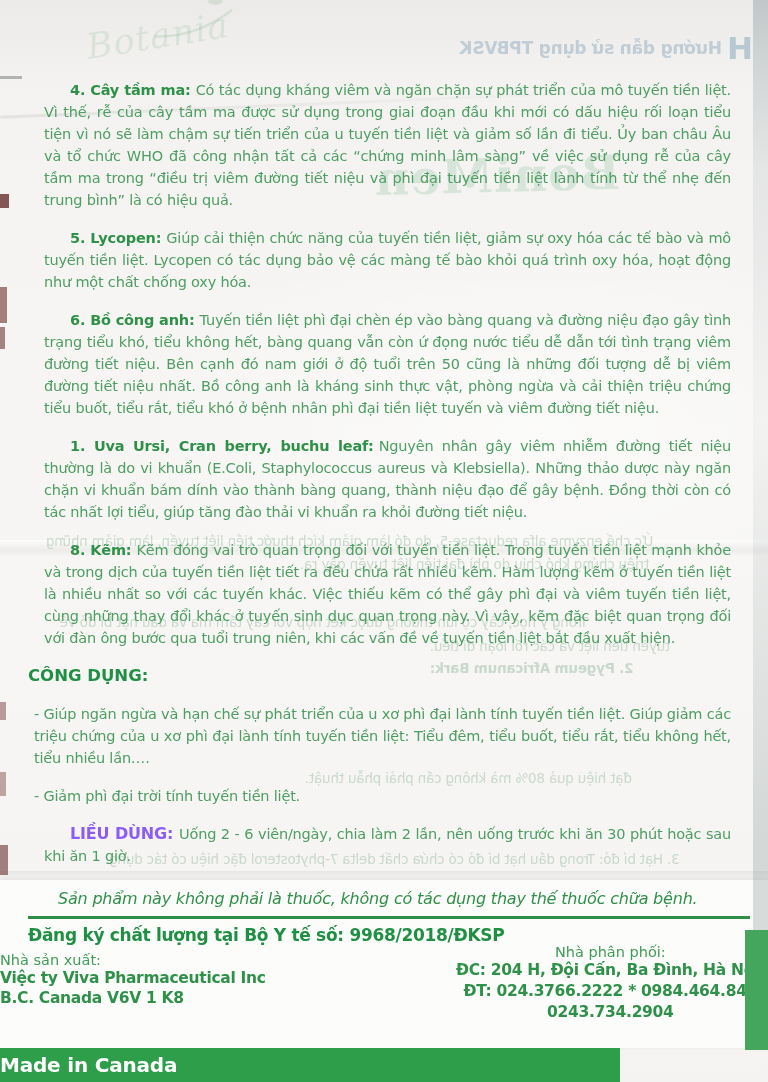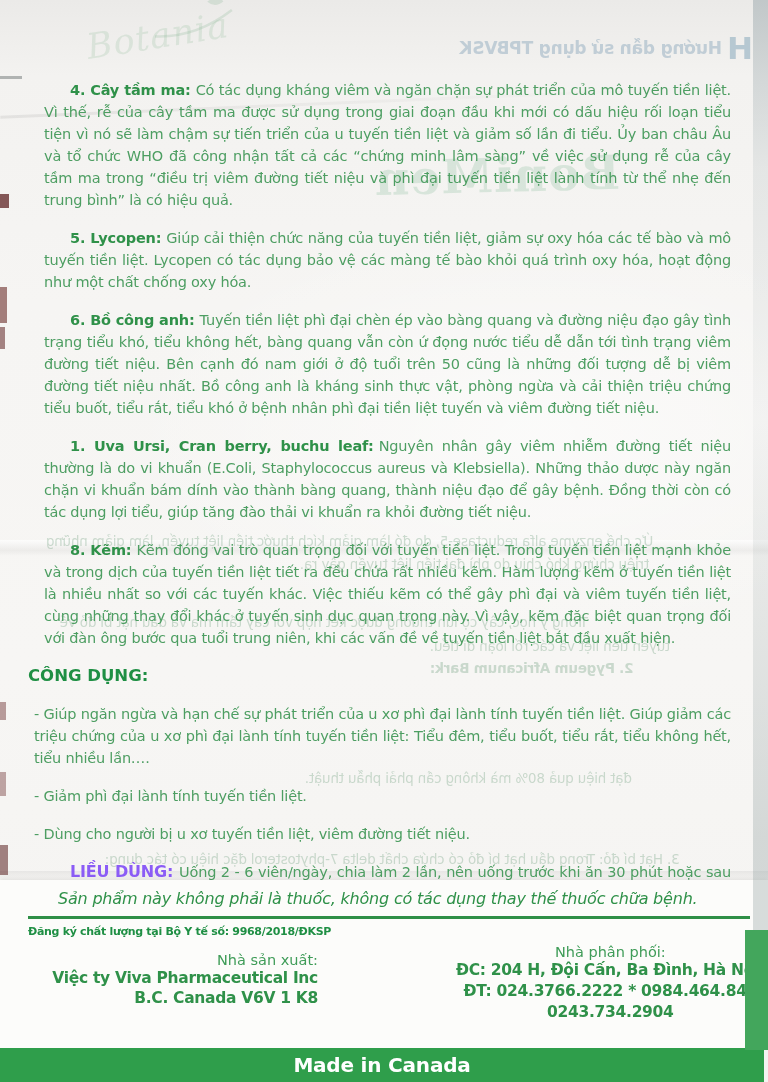--- a/index.html
+++ b/index.html
@@ -58,30 +58,30 @@
   p.bullet{margin-left:6px;}
   p.inline-sec{margin-top:12px;text-indent:26px;}
   p.inline-sec b{color:#8b5cf6;font-size:16px;margin-right:6px;}
   p.dose-note{text-indent:18px;}
   
   .footer-box{position:absolute;left:0;top:880px;width:768px;height:168px;
       background:#fcfcfa;box-shadow:0 -1px 4px rgba(0,0,0,.09);}
   .disclaimer{position:absolute;top:9px;left:58px;font-style:italic;font-size:16px;
       color:#2f9149;letter-spacing:-.2px;}
   .rule{position:absolute;top:36px;left:28px;width:722px;height:3px;background:#2e8f46;}
-  .registration{position:absolute;top:45px;left:28px;font-weight:bold;font-size:11px;
+  .registration{position:absolute;top:45px;left:28px;font-weight:bold;font-size:17px;
       color:#1f8f44;letter-spacing:-.3px;}
   .col-label{font-size:14.5px;color:#3f9c58;}
   .col-line{font-weight:bold;font-size:15.5px;line-height:20px;color:#2f9149;letter-spacing:-.3px;}
-  .mfr{position:absolute;top:72px;left:0;width:318px;text-align:right;}
+  .mfr{position:absolute;top:72px;left:0;width:318px;text-align:left;}
   .dist{position:absolute;top:64px;left:456px;text-align:center;}
   .dist .col-line{line-height:21px;}
   
-  .band{position:absolute;left:0;top:1048px;width:764px;height:34px;background:#2f9e4b;
-      display:flex;align-items:center;justify-content:center;}
+  .band{position:absolute;left:0;top:1048px;width:620px;height:34px;background:#2f9e4b;
+      display:flex;align-items:center;}
   .band-text{color:#ffffff;font-weight:bold;font-size:20px;letter-spacing:-.2px;}
 </style>
 </head>
 <body>
 
 <div class="page">
   <div class="paper"></div>
   <div class="crease c1"></div>
   <div class="crease c2"></div>
   <div class="crease c3"></div>
@@ -102,27 +102,26 @@
     <svg width="90" height="40" viewBox="0 0 90 40">
       <path d="M5 32 Q 45 40 85 18" stroke="rgba(140,185,150,.25)" stroke-width="2.5" fill="none"></path>
       <path d="M62 6 q 10 -6 16 2 q -9 6 -16 -2 z" fill="rgba(140,185,150,.25)"></path>
     </svg>
   </div>
 
   <div class="content">
     <p class="ing"><b class="lbl">4. Cây tầm ma:</b><span>Có tác dụng kháng viêm và ngăn chặn sự phát triển của mô tuyến tiền liệt. Vì thế, rễ của cây tầm ma được sử dụng trong giai đoạn đầu khi mới có dấu hiệu rối loạn tiểu tiện vì nó sẽ làm chậm sự tiến triển của u tuyến tiền liệt và giảm số lần đi tiểu. Ủy ban châu Âu và tổ chức WHO đã công nhận tất cả các “chứng minh lâm sàng” về việc sử dụng rễ của cây tầm ma trong “điều trị viêm đường tiết niệu và phì đại tuyến tiền liệt lành tính từ thể nhẹ đến trung bình” là có hiệu quả.</span></p>
     <p class="ing"><b class="lbl">5. Lycopen:</b><span>Giúp cải thiện chức năng của tuyến tiền liệt, giảm sự oxy hóa các tế bào và mô tuyến tiền liệt. Lycopen có tác dụng bảo vệ các màng tế bào khỏi quá trình oxy hóa, hoạt động như một chất chống oxy hóa.</span></p>
     <p class="ing"><b class="lbl">6. Bồ công anh:</b><span>Tuyến tiền liệt phì đại chèn ép vào bàng quang và đường niệu đạo gây tình trạng tiểu khó, tiểu không hết, bàng quang vẫn còn ứ đọng nước tiểu dễ dẫn tới tình trạng viêm đường tiết niệu. Bên cạnh đó nam giới ở độ tuổi trên 50 cũng là những đối tượng dễ bị viêm đường tiết niệu nhất. Bồ công anh  là kháng sinh thực vật, phòng ngừa và cải thiện triệu chứng tiểu buốt, tiểu rắt, tiểu khó ở bệnh nhân phì đại tiền liệt tuyến và viêm đường tiết niệu.</span></p>
-    <p class="ing"><b class="lbl">1. Uva Ursi, Cran berry, buchu leaf:</b><span>Nguyên nhân gây viêm nhiễm đường tiết niệu thường là do vi khuẩn (E.Coli, Staphylococcus aureus và Klebsiella). Những thảo dược này ngăn chặn vi khuẩn bám dính vào thành bàng quang, thành niệu đạo để gây bệnh. Đồng thời còn có tác dụng lợi tiểu, giúp tăng đào thải vi khuẩn ra khỏi đường tiết niệu.</span></p>
+    <p class="ing"><b class="lbl">1. Uva Ursi, Cran berry, buchu leaf:</b><span>Nguyên nhân gây viêm nhiễm đường tiết niệu thường là do vi khuẩn (E.Coli, Staphylococcus aureus và Klebsiella). Những thảo dược này ngăn chặn vi khuẩn bám dính vào thành bàng quang, thành niệu đạo để gây bệnh. Đồng thời còn có tác nhất lợi tiểu, giúp tăng đào thải vi khuẩn ra khỏi đường tiết niệu.</span></p>
     <p class="ing"><b class="lbl">8. Kẽm:</b><span>Kẽm đóng vai trò quan trọng đối với tuyến tiền liệt. Trong tuyến tiền liệt mạnh khỏe và trong dịch của tuyến tiền liệt tiết ra đều chứa rất nhiều kẽm. Hàm lượng kẽm ở tuyến tiền liệt là nhiều nhất so với các tuyến khác. Việc thiếu kẽm có thể gây phì đại và viêm tuyến tiền liệt, cùng những thay đổi khác ở tuyến sinh dục quan trọng này. Vì vậy, kẽm đặc biệt quan trọng đối với đàn ông bước qua tuổi trung niên, khi các vấn đề về tuyến tiền liệt bắt đầu xuất hiện.</span></p>
 
     <div class="sec-head">CÔNG DỤNG:</div>
     <p class="bullet">- Giúp ngăn ngừa và hạn chế sự phát triển của u xơ phì đại lành tính tuyến tiền liệt. Giúp giảm các triệu chứng của  u xơ phì đại lành tính tuyến tiền liệt: Tiểu đêm, tiểu buốt, tiểu rắt, tiểu không hết, tiểu nhiều lần….</p>
-    <p class="bullet">- Giảm phì đại lành tính tuyến tiền liệt.</p>
-    <p class="bullet">- Dùng cho người bị  u xơ tuyến tiền liệt, viêm đường tiết niệu.</p>
+    <p class="bullet">- Giảm phì đại trời tính tuyến tiền liệt.</p>
 
     <p class="inline-sec"><b>LIỀU DÙNG:</b><span>Uống 2 - 6 viên/ngày, chia làm 2 lần, nên uống trước khi ăn 30 phút hoặc sau khi ăn 1 giờ.</span></p>
     <p class="dose-note">- Nên dùng liên tục từ 2-4 tháng để có kết quả tốt nhất.</p>
 
     <p class="inline-sec"><b>BẢO QUẢN:</b><span>Nơi khô ráo, tránh độ ẩm và ánh nắng mặt trời.</span></p>
     <p class="inline-sec"><b>CHỐNG CHỈ ĐỊNH:</b><span>không có.</span></p>
     <p class="inline-sec"><b>ĐÓNG GÓI:</b><span>Lọ 60, 30 viên nang.</span></p>
   </div>
 
   <div class="footer-box">

